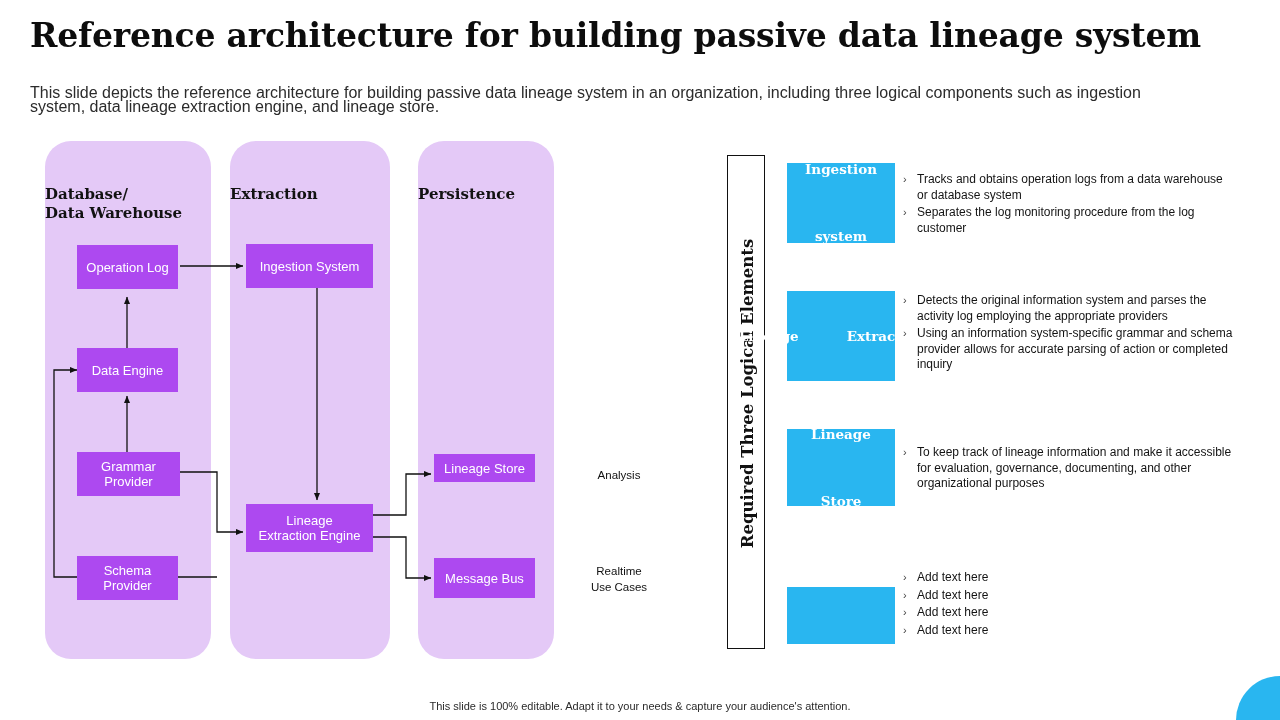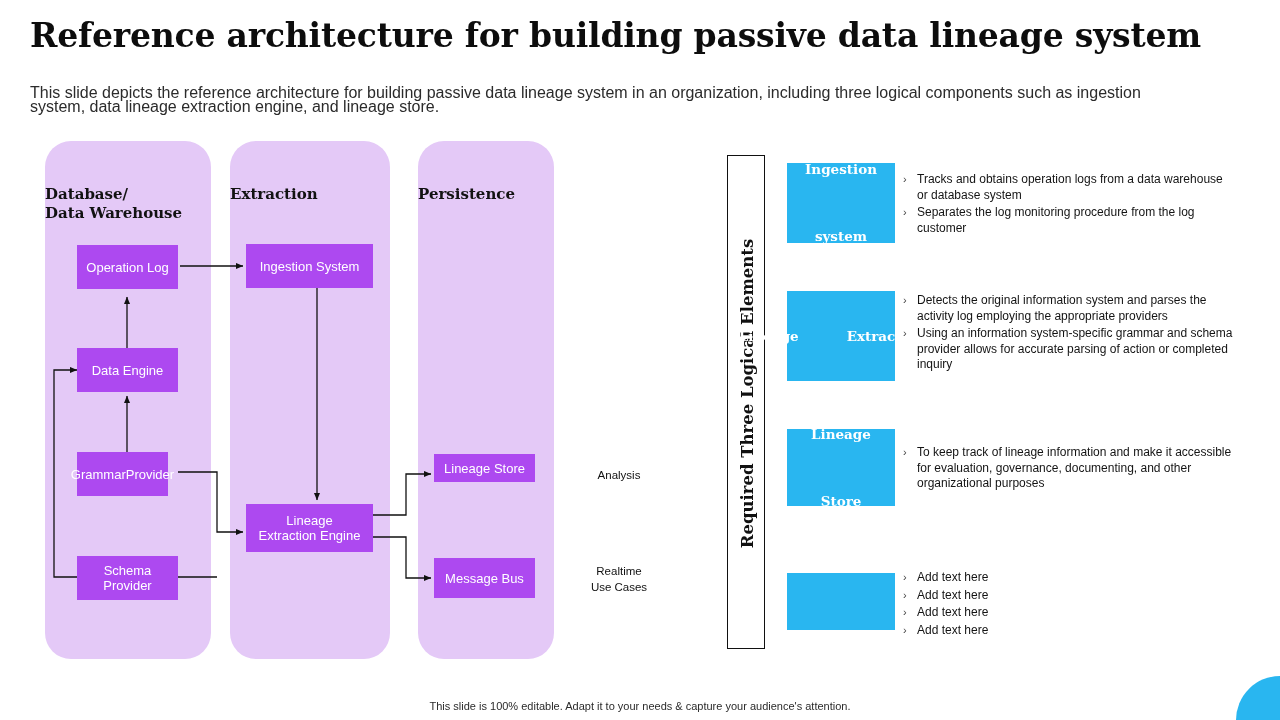--- a/index.html
+++ b/index.html
@@ -223,21 +223,21 @@
 </svg>
 
 <div class="node" style="left:77px; top:245px; width:101px; height:44px;">
   <span>Operation Log</span>
 </div>
 
 <div class="node" style="left:77px; top:348px; width:101px; height:44px;">
   <span>Data Engine</span>
 </div>
 
-<div class="node" style="left:77px; top:452px; width:91px; height:44px; flex-direction:row;">
+<div class="node" style="left:77px; top:452px; width:103px; height:44px; flex-direction:column;">
   <span>Grammar</span>
   <span>Provider</span>
 </div>
 
 <div class="node" style="left:77px; top:556px; width:101px; height:44px; flex-direction:column;">
   <span>Schema</span>
   <span>Provider</span>
 </div>
 
 <div class="node" style="left:246px; top:244px; width:127px; height:44px;">
@@ -306,21 +306,21 @@
   <span>Lineage</span>
   <span>Store</span>
 </div>
 <div class="bullet-group" style="top:445px;">
   <div class="bullet">
     <span class="bullet-mark">›</span>
     <span class="bullet-text">To keep track of lineage information and make it accessible for evaluation, governance, documenting, and other organizational purposes</span>
   </div>
 </div>
 
-<div class="blue-box" style="top:573px; height:57px; flex-direction:column;">
+<div class="blue-box" style="top:587px; height:57px; flex-direction:column;">
   <span>Add</span>
   <span>Text Here</span>
 </div>
 <div class="bullet-group" style="top:570px;">
   <div class="bullet">
     <span class="bullet-mark">›</span>
     <span class="bullet-text">Add text here</span>
   </div>
   <div class="bullet">
     <span class="bullet-mark">›</span>

